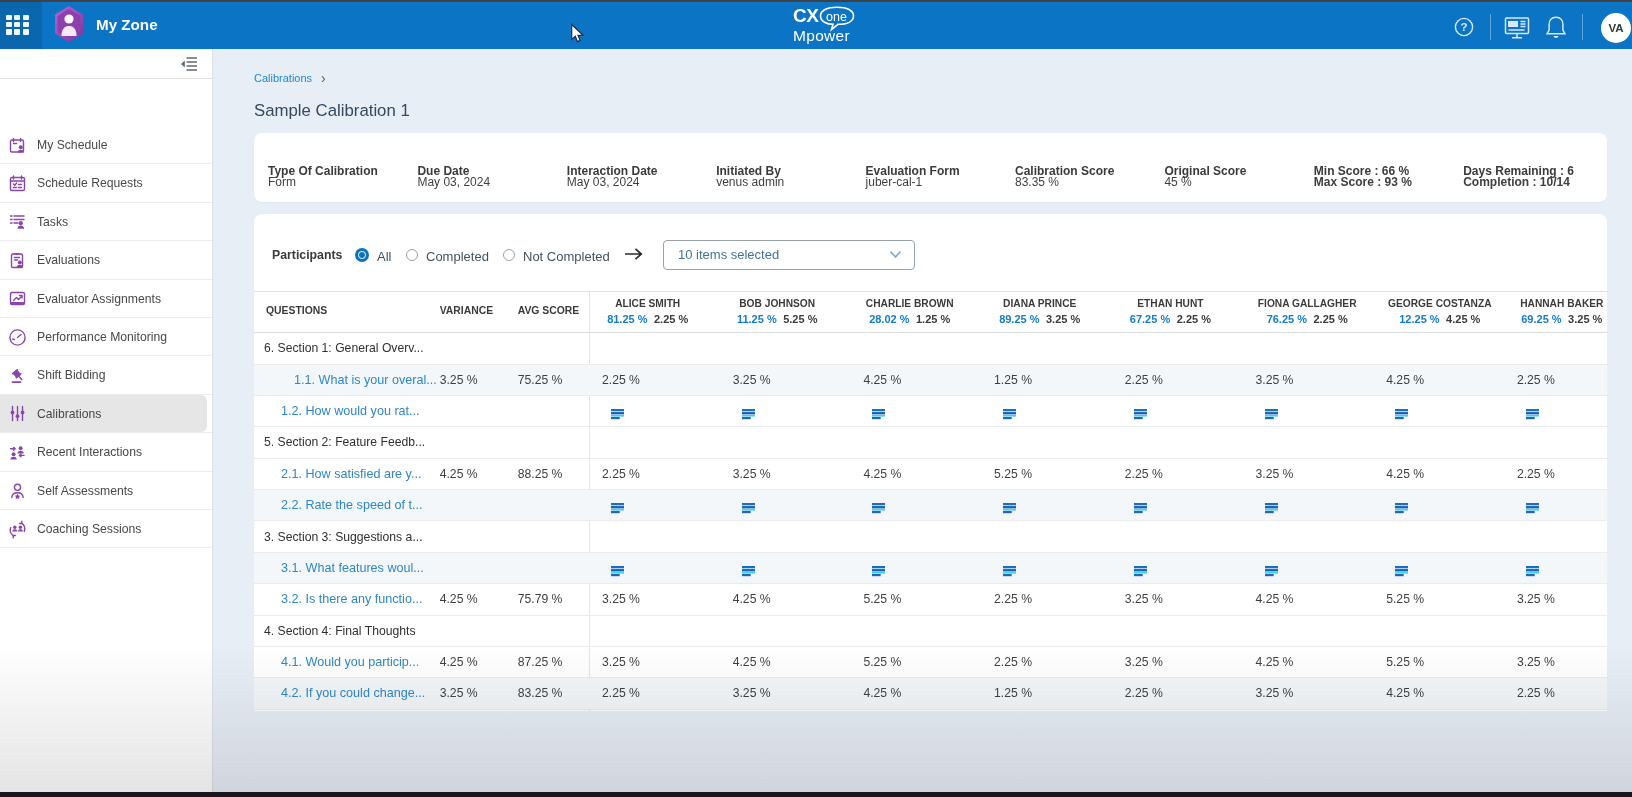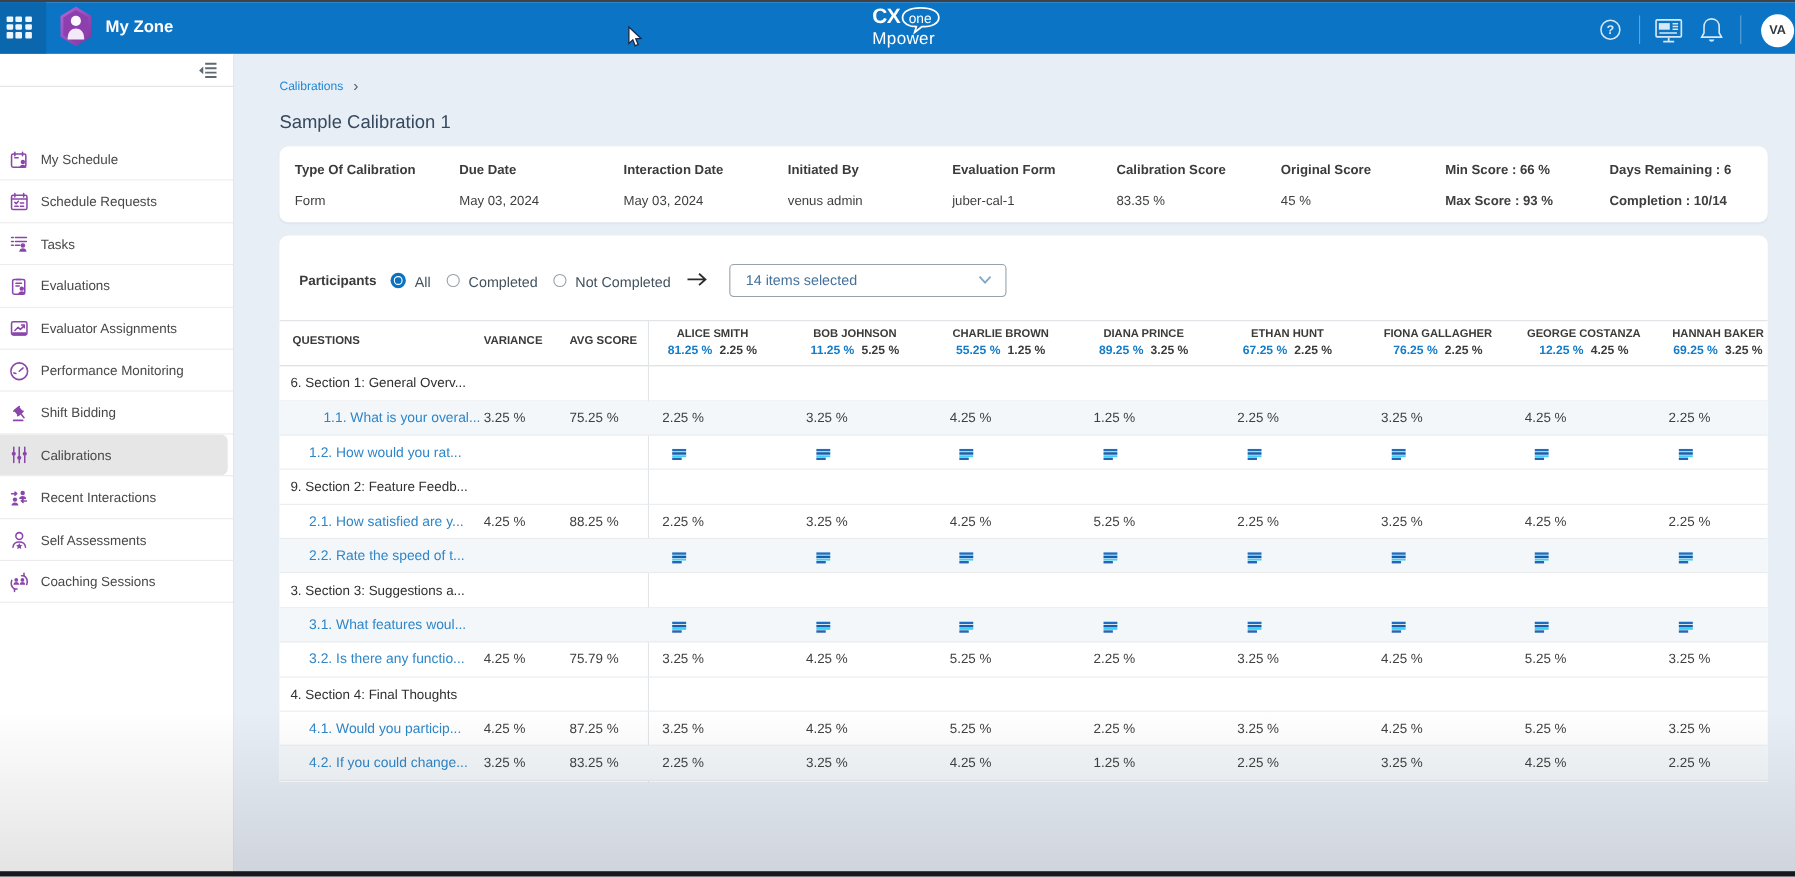--- a/index.html
+++ b/index.html
@@ -17,21 +17,21 @@
 .mitem .ic { position:absolute; left:8px; top:9.5px; }
 .mitem .txt { position:absolute; left:37px; top:0; height:38.4px; line-height:38.4px; font-size:12.2px; color:#484848; }
 .mitem .bline { position:absolute; left:0; bottom:0; width:212px; border-bottom:1px solid #ececec; }
 #mhl { position:absolute; left:0; width:207px; height:37.4px; background:#e6e6e6; border-radius:0 6px 6px 0; }
 #main { left:213px; top:48.5px; width:1419px; height:748.5px; background:#e8eef6; }
 #crumb { left:41px; top:21px; font-size:11px; color:#1f87d3; }
 #crumb .chev { color:#55606a; font-size:14px; margin-left:9px; vertical-align:-1px; }
 #title { left:41px; top:52px; font-size:16.8px; color:#36495f; }
 .card { position:absolute; background:#fff; border-radius:8px; }
 #sumcard { left:41px; top:84.5px; width:1353px; height:69px; box-shadow:0 1px 2px rgba(0,0,0,0.04); }
-.scol-l { position:absolute; top:14px; font-size:12px; font-weight:bold; color:#3b3b3b; white-space:nowrap; }
+.scol-l { position:absolute; top:31px; font-size:12px; font-weight:bold; color:#3b3b3b; white-space:nowrap; }
 .scol-v { position:absolute; top:42px; font-size:12px; color:#3f3f3f; white-space:nowrap; }
 #tblcard { left:41px; top:165.5px; width:1353px; height:497px; border-radius:8px 8px 0 0; overflow:hidden; }
 #ptc { position:absolute; left:18px; top:34px; font-size:12.3px; font-weight:bold; color:#3b3b3b; }
 .radio { position:absolute; width:12.5px; height:12.5px; border-radius:50%; border:1.5px solid #9aa1a8; background:#fff; }
 .radio.sel { border:none; width:14px; height:14px; background:#0b72c2; }
 .radio.sel::after { content:""; position:absolute; left:50%; top:50%; width:7.6px; height:7.6px; margin:-3.8px 0 0 -3.8px; border:1.7px solid #fff; border-radius:50%; box-sizing:border-box; }
 .rlabel { position:absolute; top:34.5px; font-size:13px; color:#42525f; }
 #arrow { position:absolute; left:370px; top:32px; }
 #select { position:absolute; left:409px; top:26px; width:252px; height:30px; border:1px solid #98a2ab; border-radius:4px; }
 #select .stxt { position:absolute; left:14px; top:0; line-height:28px; font-size:13px; color:#44719c; }
@@ -274,40 +274,40 @@
 <div class="radio sel" style="left:101px; top:34px;"></div>
 <div class="rlabel" style="left:123px;">All</div>
 <div class="radio" style="left:151.5px; top:34.75px;"></div>
 <div class="rlabel" style="left:172px;">Completed</div>
 <div class="radio" style="left:248.5px; top:34.75px;"></div>
 <div class="rlabel" style="left:269px;">Not Completed</div>
 <svg id="arrow" width="19" height="16" viewBox="0 0 19 16">
         <path d="M1 8 H17 M11.5 2.8 L17.3 8 L11.5 13.2" stroke="#2b2b2b" stroke-width="1.7" fill="none"></path>
       </svg>
 <div id="select">
-        <span class="stxt">14 items selected</span>
+        <span class="stxt">10 items selected</span>
         <svg width="13" height="9" viewBox="0 0 13 9">
           <path d="M1.5 1.5 L6.5 7 L11.5 1.5" stroke="#7fa8c9" stroke-width="1.6" fill="none"></path>
         </svg>
       </div>
 <div id="thead">
 <div class="hl1" style="left:12px; top:13px;">QUESTIONS</div>
 <div class="hl1" style="left:185.7px; top:13px;">VARIANCE</div>
 <div class="hl1" style="left:263.7px; top:13px;">AVG SCORE</div>
 <div class="hcol" style="left:393.7px;">
           <div class="hname">ALICE SMITH</div>
           <div class="hsc"><span class="b">81.25 %</span><span class="d">2.25 %</span></div>
         </div>
 <div class="hcol" style="left:523.2px;">
           <div class="hname">BOB JOHNSON</div>
           <div class="hsc"><span class="b">11.25 %</span><span class="d">5.25 %</span></div>
         </div>
 <div class="hcol" style="left:655.7px;">
           <div class="hname">CHARLIE BROWN</div>
-          <div class="hsc"><span class="b">55.25 %</span><span class="d">1.25 %</span></div>
+          <div class="hsc"><span class="b">28.02 %</span><span class="d">1.25 %</span></div>
         </div>
 <div class="hcol" style="left:785.7px;">
           <div class="hname">DIANA PRINCE</div>
           <div class="hsc"><span class="b">89.25 %</span><span class="d">3.25 %</span></div>
         </div>
 <div class="hcol" style="left:916.4px;">
           <div class="hname">ETHAN HUNT</div>
           <div class="hsc"><span class="b">67.25 %</span><span class="d">2.25 %</span></div>
         </div>
 <div class="hcol" style="left:1053.2px;">
@@ -385,21 +385,21 @@
             <rect x="0" y="8" width="8.7" height="2.2" fill="#2a63b0"></rect>
           </svg></div>
 <div class="licon" style="left:1271.9px;"><svg width="13" height="11" viewBox="0 0 13 11">
             <rect x="0" y="0" width="13" height="2.3" fill="#1b6fc0"></rect>
             <rect x="0" y="3.1" width="13" height="2.3" fill="#155fae"></rect>
             <rect x="0" y="5.9" width="13" height="1.7" fill="#3cd2f2"></rect>
             <rect x="0" y="8" width="8.7" height="2.2" fill="#2a63b0"></rect>
           </svg></div>
 </div>
 <div class="trow" style="top:213.45px;">
-<div class="cell sec" style="left:10px;">9. Section 2: Feature Feedb...</div>
+<div class="cell sec" style="left:10px;">5. Section 2: Feature Feedb...</div>
 </div>
 <div class="trow" style="top:244.80px;">
 <div class="cell qq" style="left:27px;">2.1. How satisfied are y...</div>
 <div class="cell val" style="left:185.7px;">4.25 %</div>
 <div class="cell val" style="left:263.7px;">88.25 %</div>
 <div class="cell val" style="left:348.0px;">2.25 %</div>
 <div class="cell val" style="left:478.7px;">3.25 %</div>
 <div class="cell val" style="left:609.4px;">4.25 %</div>
 <div class="cell val" style="left:740.1px;">5.25 %</div>
 <div class="cell val" style="left:870.8px;">2.25 %</div>

